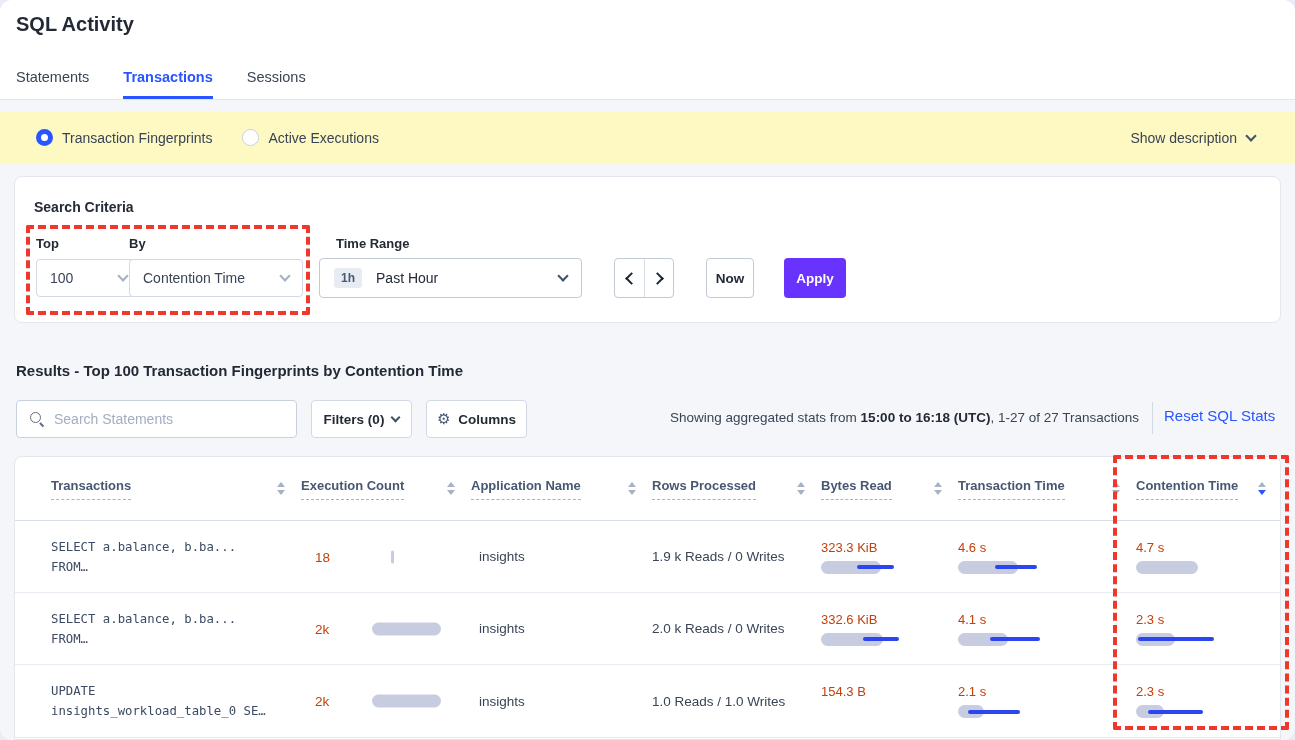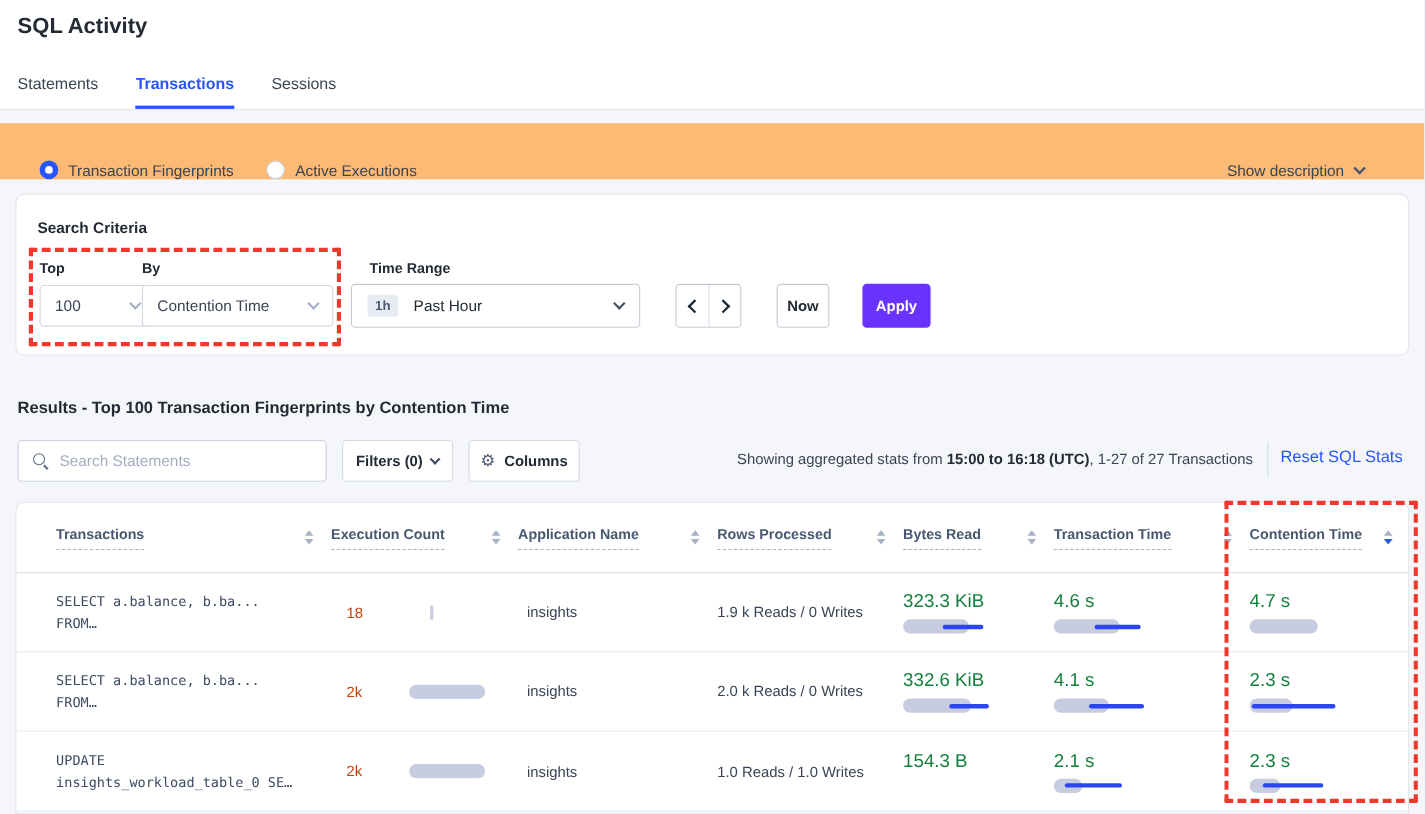--- a/index.html
+++ b/index.html
@@ -1,30 +1,30 @@
 <!DOCTYPE html>
 <html><head>
 <meta charset="utf-8">
 <style>
   * { margin:0; padding:0; box-sizing:border-box; }
   body { background:#e9edf3; }
   .screen {
     position:relative; width:1295px; height:740px; overflow:hidden;
-    background:#f4f6fa; font-family:"Liberation Sans",sans-serif; color:#394455;
+    background:#f4f6fa; font-family:"Liberation Sans",sans-serif; color:#394455;border-radius:12px;
   }
   
   .header { position:absolute; top:0; left:0; width:1295px; height:100px;
     background:#fff; border-bottom:1px solid #e2e7ee; }
   .page-title { position:absolute; left:16px; top:13px; font-size:20px; font-weight:700; color:#242a35; }
   .tabs { position:absolute; left:16px; bottom:0; display:flex; gap:34px; }
   .tab { font-size:14.5px; color:#394455; padding-bottom:11px; border-bottom:3px solid transparent; cursor:pointer; }
   .tab.active { color:#2955ff; font-weight:600; border-bottom-color:#2955ff; }
   
-  .radio-band { position:absolute; top:112px; left:0; width:1295px; height:51px; background:#fdba74;
-    display:flex; align-items:flex-end; padding:0 55px 0 36px; }
+  .radio-band { position:absolute; top:112px; left:0; width:1295px; height:51px; background:#fef9c3;
+    display:flex; align-items:center; padding:0 40px 0 36px; }
   .radio-opt { display:flex; align-items:center; margin-right:30px; cursor:pointer; }
   .radio-circle { width:17px; height:17px; border-radius:50%; background:#fff; border:1px solid #c9d1de; }
   .radio-circle.on { border:5px solid #2955ff; }
   .radio-label { margin-left:9px; font-size:14px; color:#394455; }
   .show-desc { margin-left:auto; display:flex; align-items:center; gap:10px; font-size:14px; color:#394455; cursor:pointer; }
   .chev { display:inline-block; width:8px; height:8px; border-right:2px solid #42506a; border-bottom:2px solid #42506a; transform:rotate(45deg); margin-top:-4px; }
   .chev.light { border-color:#a5b0c2; }
   
   .card { position:absolute; background:#fff; border:1px solid #e2e7ee; border-radius:8px; }
   .criteria-card { left:14px; top:176px; width:1267px; height:147px; }
@@ -82,21 +82,21 @@
   .tri-down.active { border-top-color:#2955ff; }
   .trow { height:72px; align-items:center; border-bottom:1px solid #e7ecf3; }
   .trow:last-child { height:73px; }
   .cell-query { padding-left:36px; font-family:"DejaVu Sans Mono","Liberation Mono",monospace; font-size:12.3px; color:#3c4a63; line-height:20px; cursor:pointer; }
   .cell-exec { position:relative; height:100%; }
   .exec-num { position:absolute; left:14px; top:50%; transform:translateY(-50%); font-size:13.5px; color:#c2410c; }
   .exec-bar { position:absolute; top:50%; transform:translateY(-50%); height:13px; background:#c7cce0; border-radius:7px; }
   .cell-text { font-size:13.5px; color:#394455; }
   .cell-app { padding-left:8px; }
   .metric { display:flex; flex-direction:column; justify-content:center; }
-  .metric-val { font-size:17px; color:#15803d; margin-bottom:6px; }
+  .metric-val { font-size:13px; color:#c2410c; margin-bottom:6px; }
   .bars { position:relative; height:13px; width:95px; }
   .bar { position:absolute; left:0; top:0; height:13px; background:#c7cce0; border-radius:7px; }
   .bar-line { position:absolute; top:4.5px; height:4px; background:#2b46ef; border-radius:2px; }
 </style>
 </head>
 <body>
 
 <div class="screen">
 
   <div class="header">

